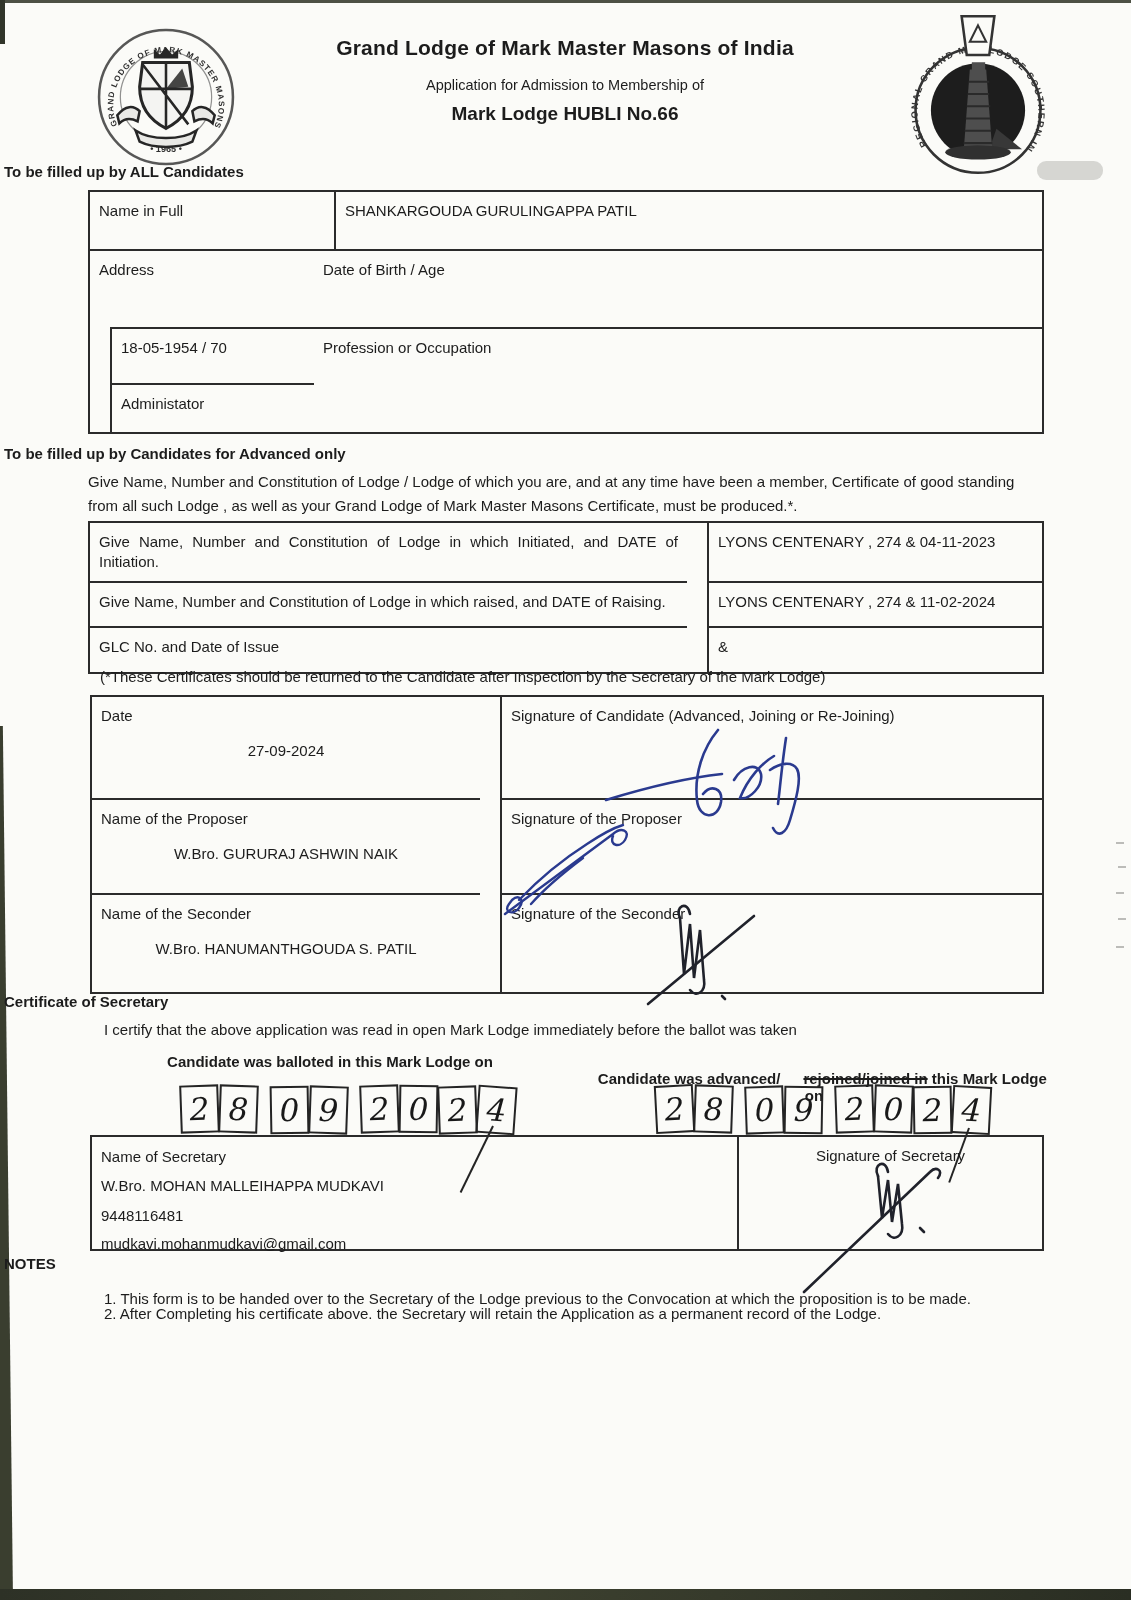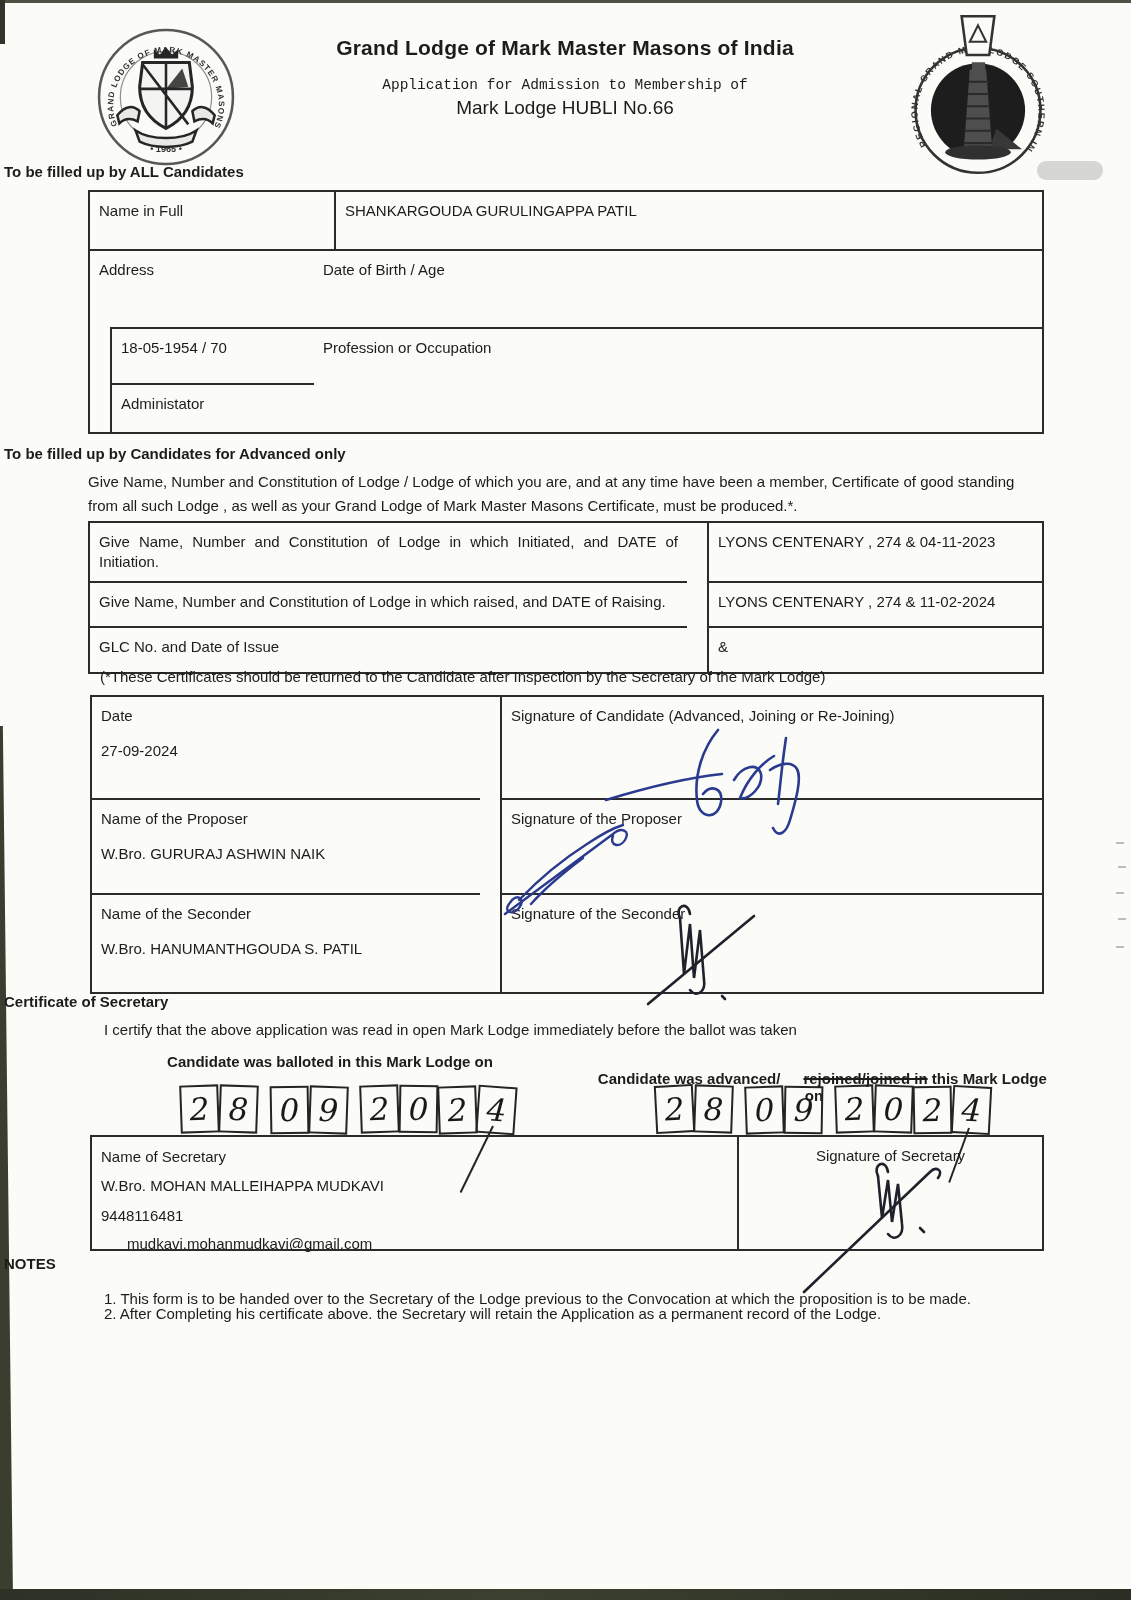--- a/index.html
+++ b/index.html
@@ -14,31 +14,31 @@
   .edge-left-bottom{position:absolute;left:0;top:726px;width:13px;height:874px;background:#3a3e2f;
     clip-path:polygon(0 0,22% 0,100% 100%,0 100%);}
   .edge-bottom{position:absolute;left:0;top:1589px;width:1131px;height:11px;
     background:linear-gradient(90deg,#2d3126 0%,#3c402f 45%,#2a2e23 100%);}
   .smudge-tr{position:absolute;left:1037px;top:161px;width:66px;height:19px;background:#c9c9c5;border-radius:9px;opacity:.75;}
   .edge-dash{position:absolute;width:8px;height:2px;background:#9a9a96;opacity:.65;}
 
   
   .title-block{position:absolute;left:250px;top:36px;width:630px;text-align:center;}
   .main-title{font-size:21px;font-weight:bold;letter-spacing:.2px;}
-  .sub-title{font-size:14.5px;margin-top:17px;font-family:Liberation Mono, monospace;}
-  .lodge-title{font-size:19px;font-weight:normal;margin-top:4px;}
+  .sub-title{font-size:14.5px;margin-top:17px;}
+  .lodge-title{font-size:19px;font-weight:bold;margin-top:10px;}
   .section-heading{position:absolute;left:4px;width:1131px;text-align:left;font-weight:bold;font-size:15px;}
 
   
   .tbl{position:absolute;display:grid;border:2px solid #2b2b2b;background:transparent;}
   .tbl .cell{position:relative;padding:9px 9px;font-size:15px;line-height:1.35;overflow:visible;}
   .tbl .b-top{border-top:2px solid #2b2b2b;}
   .tbl .b-left{border-left:2px solid #2b2b2b;margin-left:20px;}
   .lbl-justify{text-align:justify;}
-  .val-gap{margin-top:15px;}
+  .val-gap{margin-top:15px;text-align:center;}
 
   
   .digit-box{position:absolute;width:39px;height:48px;border:2px solid #242424;box-sizing:border-box;
     font-family:"DejaVu Serif", serif;font-style:italic;font-size:31px;line-height:44px;text-align:center;color:#191919;}
   .tail{position:absolute;width:2px;background:#242424;transform-origin:top center;}
 
   .cert-line{position:absolute;font-size:15px;}
   .ballot-heading{position:absolute;font-weight:bold;font-size:15px;text-align:center;white-space:pre-wrap;}
   .struck{text-decoration:line-through;text-decoration-thickness:2px;padding-left:23px;}
 
@@ -212,21 +212,21 @@
   <div class="digit-box" style="left:874px;top:1085px;transform:rotate(2deg);">0</div>
   <div class="digit-box" style="left:913px;top:1086px;transform:rotate(-1deg);">2</div>
   <div class="digit-box" style="left:952px;top:1086px;transform:rotate(3deg);">4</div>
   <div class="tail" style="left:968px;top:1128px;height:58px;transform:rotate(20deg);"></div>
 
   <div class="tbl" style="left:90px;top:1135px;width:950px;grid-template-columns:625px 1fr;grid-template-rows:112px;">
     <div class="cell" style="padding-top:10px;">
       <div>Name of Secretary</div>
       <div style="margin-top:9px;">W.Bro. MOHAN MALLEIHAPPA MUDKAVI</div>
       <div style="margin-top:9px;">9448116481</div>
-      <div style="margin-top:8px;margin-left:26px;">mudkavi.mohanmudkavi@gmail.com</div>
+      <div style="margin-top:8px;">mudkavi.mohanmudkavi@gmail.com</div>
     </div>
     <div class="cell b-left" style="text-align:center;">
       <div>Signature of Secretary</div>
     </div>
   </div>
 
   <svg class="sig" style="left:782px;top:1152px;z-index:5;" width="185" height="145" viewBox="0 0 185 145">
     <g stroke="#20222b" stroke-width="2.6" fill="none" stroke-linecap="round">
       <path d="M96,24 C90,12 104,6 106,20"></path>
       <path d="M96,24 L100,66 L106,28 L110,70 L116,32 L120,72 C122,84 112,90 106,82"></path>

